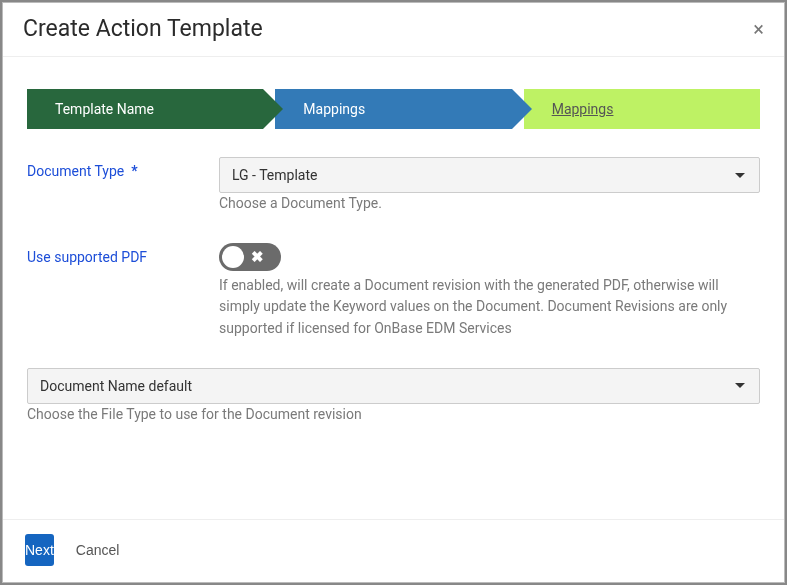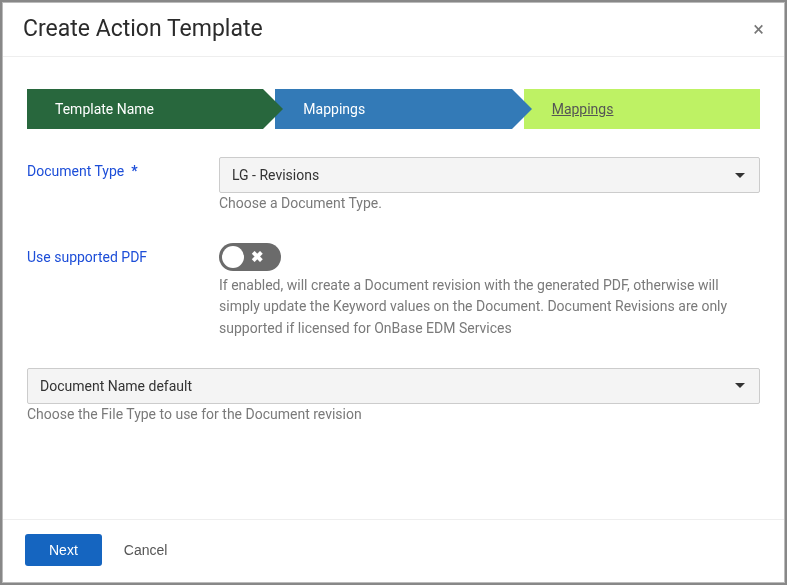--- a/index.html
+++ b/index.html
@@ -61,21 +61,21 @@
   .toggle .xmark {
     position: absolute; left: 32px; top: 50%; transform: translateY(-52%);
     color: #fff; font-size: 15px; font-weight: 700;
   }
 
   .modal-footer {
     border-top: 1px solid #eee; padding: 14px 22px 16px 22px; display: flex; align-items: center; gap: 22px;
   }
   .btn-primary {
     background: #1565c0; color: #fff; border: none; border-radius: 3px;
-    padding: 8px 24px; font-size: 14px; cursor: pointer;
+    padding: 8px 0; font-size: 14px; cursor: pointer;
   }
   .btn-link { background: none; border: none; color: #555; font-size: 14px; cursor: pointer; }
 </style>
 </head>
 <body>
 
 <div class="modal">
   <div class="modal-header">
     <div class="modal-title">Create Action Template</div>
     <div class="close-x">×</div>
@@ -94,21 +94,21 @@
       </div>
     </div>
 
     <div class="row">
       <div class="label-col">
         <span>Document Type</span>
         &nbsp;<span class="req">*</span>
       </div>
       <div class="field-col">
         <div class="select">
-          <span>LG - Revisions</span>
+          <span>LG - Template</span>
           <span class="caret-box">
               <span class="caret-down"></span>
             </span>
         </div>
         <div class="helper">Choose a Document Type.</div>
       </div>
     </div>
 
     <div class="row">
       <div class="label-col">Use supported PDF</div>

